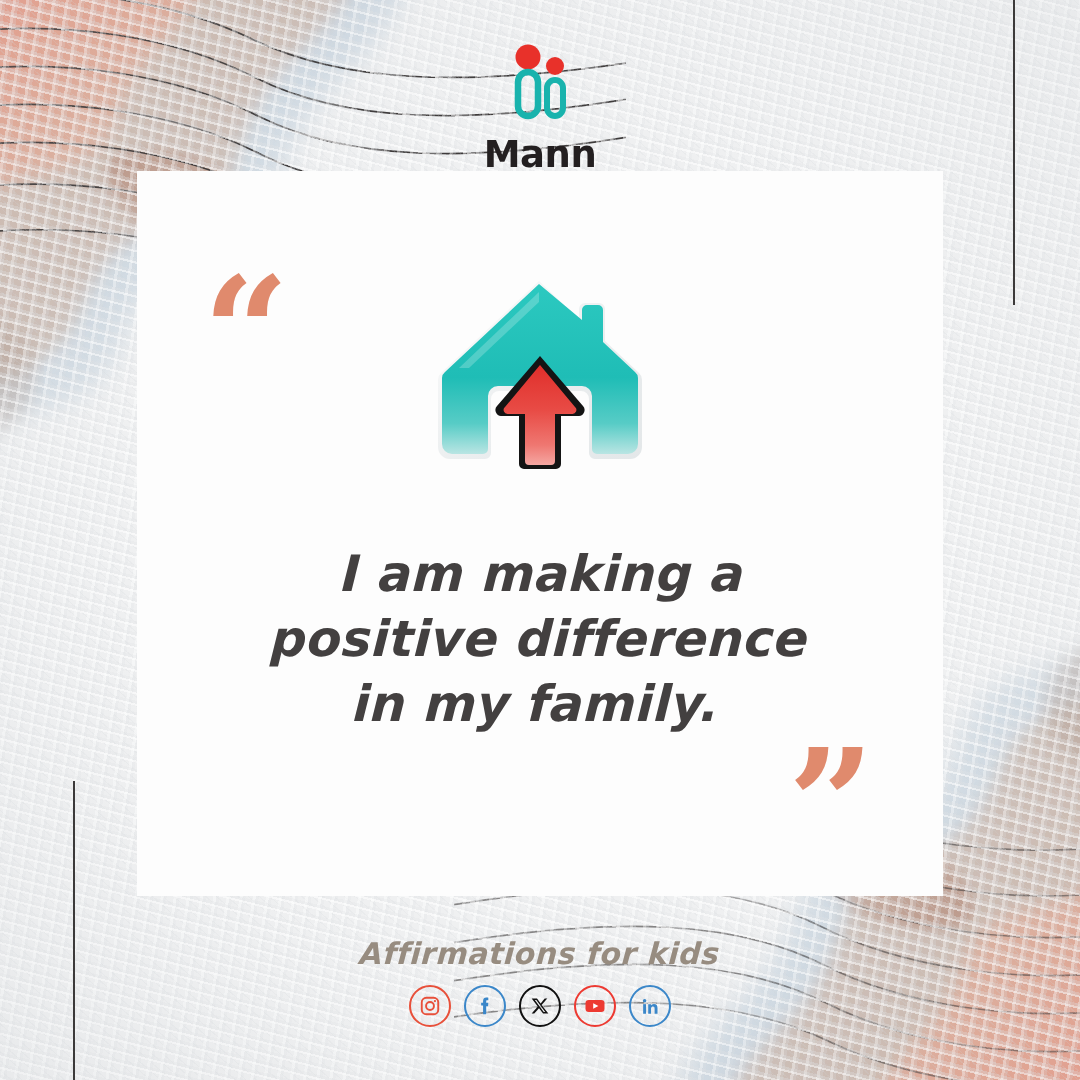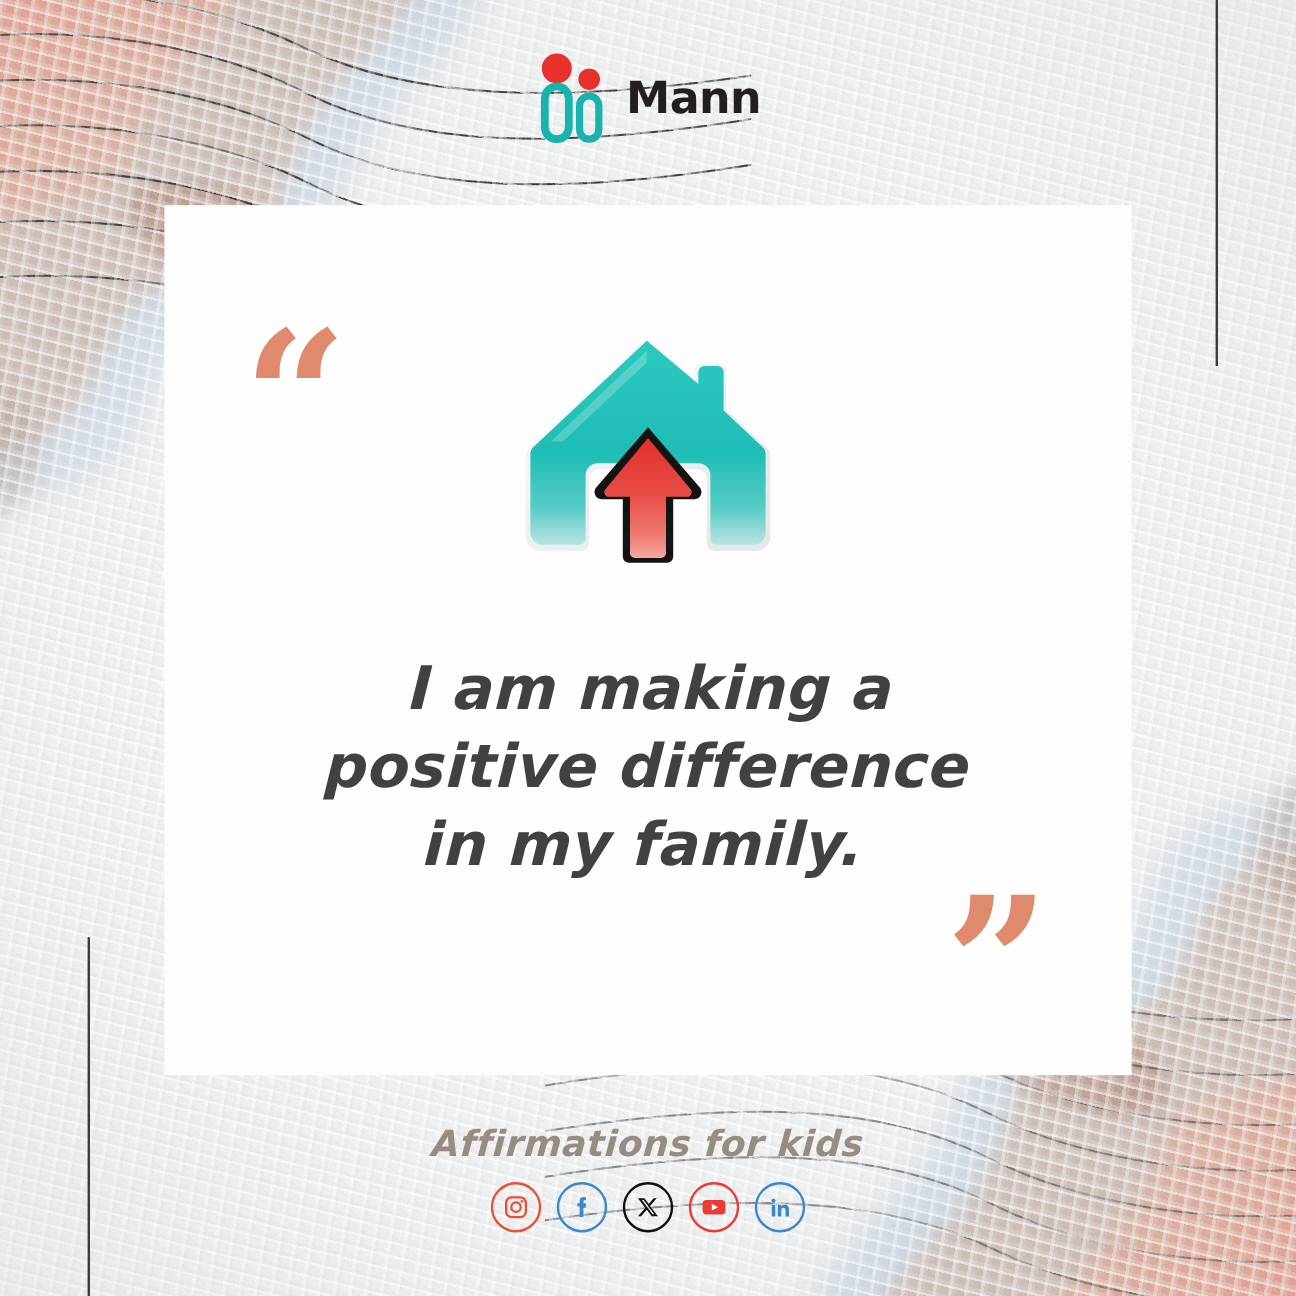--- a/index.html
+++ b/index.html
@@ -37,21 +37,21 @@
 
   
   .rule{position:absolute;background:#3c3a3a;z-index:4;}
   .rule-right{width:2px;left:1013px;top:0px;height:305px;}
   .rule-left{width:2px;left:73px;top:781px;height:299px;}
 
   
   .logo{
     position:absolute;left:0;right:0;top:44px;
     display:flex;justify-content:center;align-items:center;
-    gap:16px;z-index:6;
+    gap:16px;z-index:6;flex-direction:column;
   }
   .logo-mark{width:60px;height:76px;position:relative;flex:0 0 auto;}
   .logo-text{
     display:flex;flex-direction:column;justify-content:center;
     line-height:1.02;
   }
   .logo-text span{
     font-family:"DejaVu Sans", sans-serif;
     font-weight:700;
     font-size:37px;

